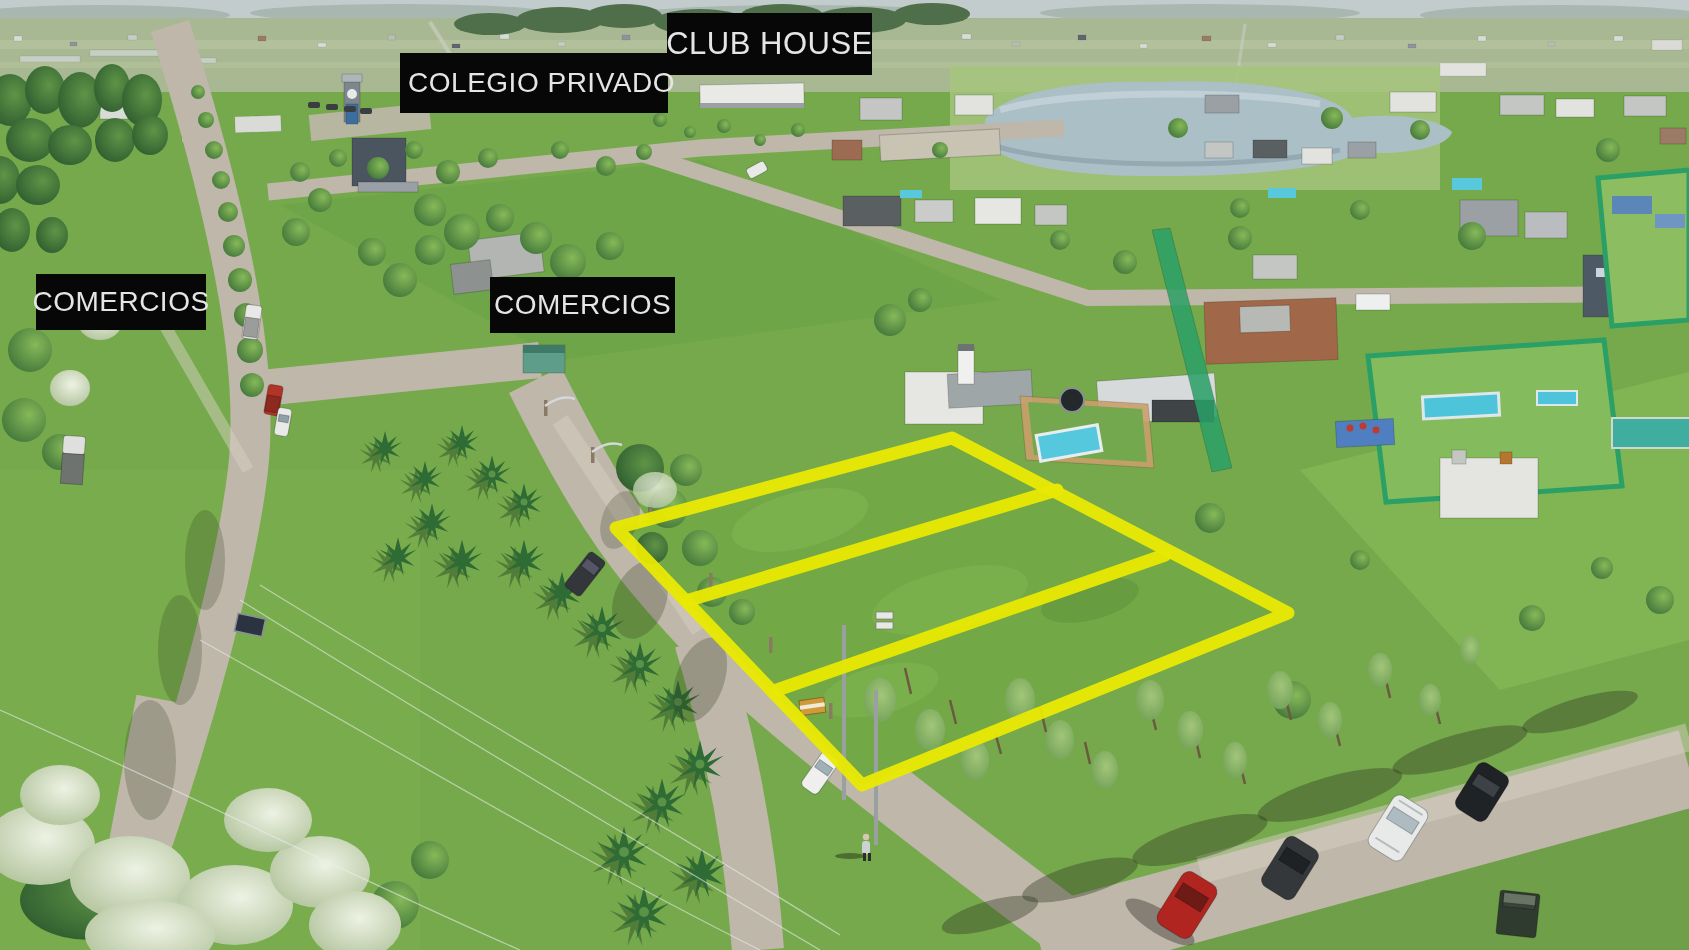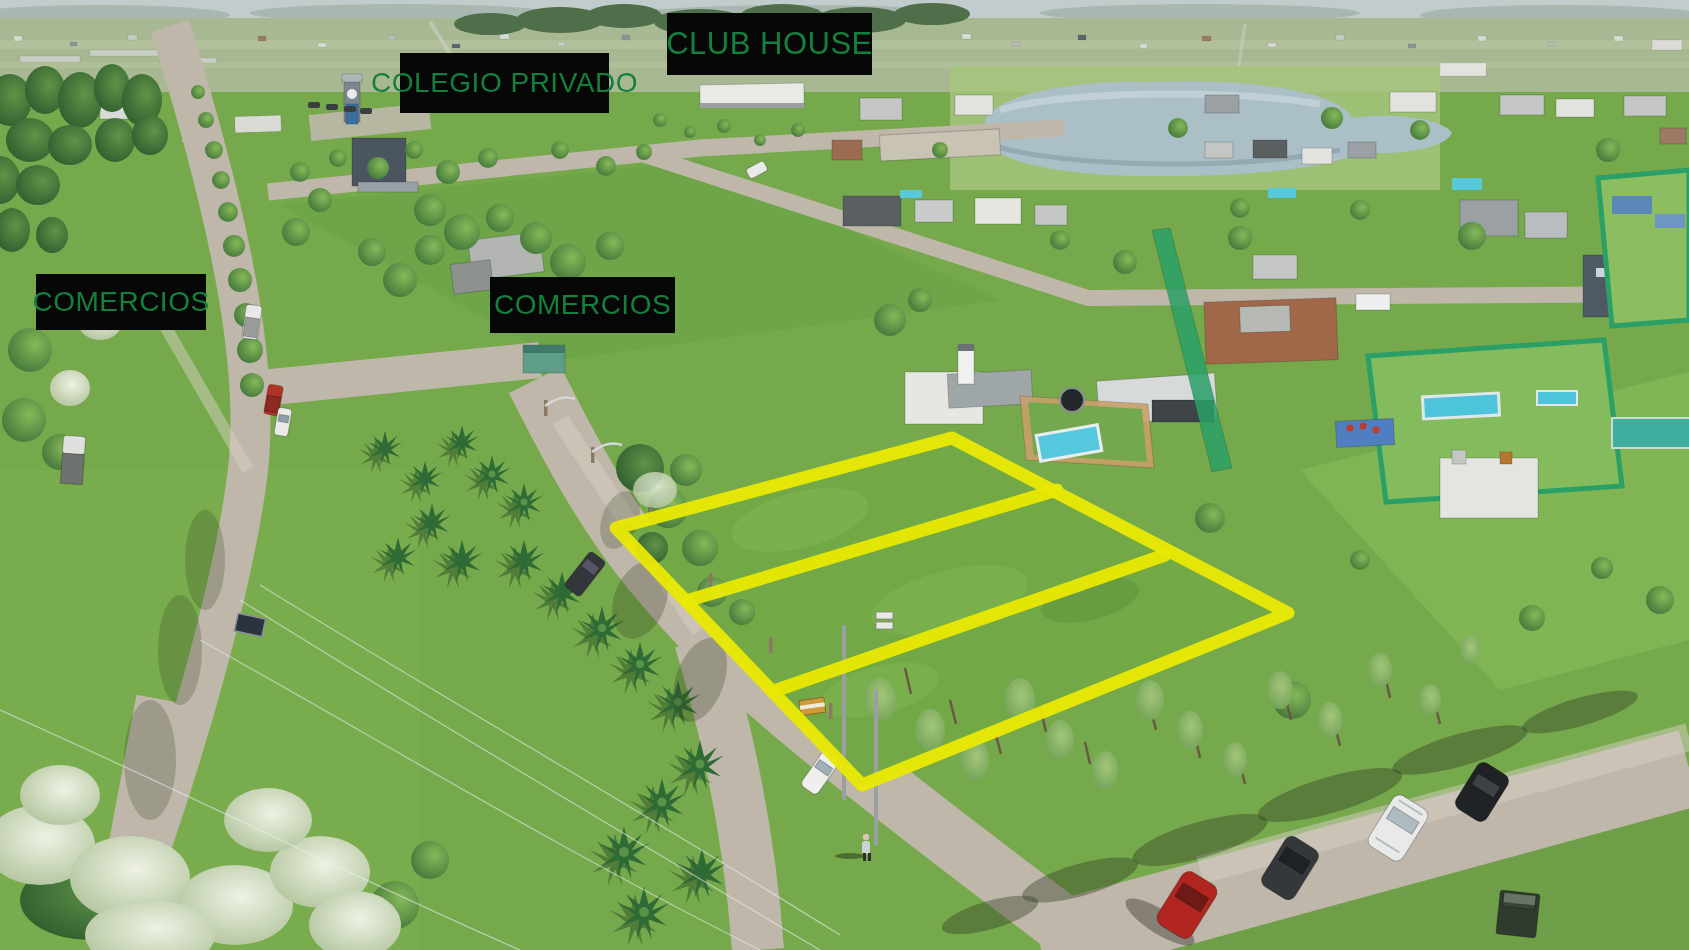--- a/index.html
+++ b/index.html
@@ -1,19 +1,19 @@
 <!DOCTYPE html>
 <html><head>
 <meta charset="utf-8">
 <style>
   html,body{margin:0;padding:0;background:#1c1c1c;}
   .stage{position:relative;width:1689px;height:950px;overflow:hidden;background:#76a94c;
          font-family:"Liberation Sans",sans-serif;}
   .stage svg{position:absolute;left:0;top:0;}
-  .label{position:absolute;background:#070707;color:#15803d;display:flex;align-items:center;
+  .label{position:absolute;background:#070707;color:#e5e5e5;display:flex;align-items:center;
          justify-content:center;white-space:nowrap;letter-spacing:.5px;font-weight:400;
          font-family:"Liberation Sans",sans-serif;z-index:30;}
   #lots-svg{z-index:20;}
   #scene-svg{z-index:1;}
 </style>
 </head>
 <body>
 
 <div class="stage">
 
@@ -528,17 +528,17 @@
   </g>
 </svg>
 
 <svg id="lots-svg" width="1689" height="950" viewBox="0 0 1689 950" xmlns="http://www.w3.org/2000/svg">
       <polygon points="616,528 952,438 1288,613 862,785" fill="none" stroke="#e9e903" stroke-width="13" stroke-linejoin="round" opacity="0.95"></polygon>
       <line x1="1057" y1="490" x2="686" y2="601" stroke="#e9e903" stroke-width="13" stroke-linecap="round" opacity="0.95"></line>
       <line x1="1165" y1="555" x2="777" y2="690" stroke="#e9e903" stroke-width="13" stroke-linecap="round" opacity="0.95"></line>
     </svg>
 
 <div class="label" style="left: 667px; top: 13px; width: 205px; height: 62px; font-size: 31px;">CLUB HOUSE</div>
-<div class="label" style="left: 400px; top: 53px; width: 209px; height: 60px; font-size: 28px;">COLEGIO PRIVADO</div>
+<div class="label" style="left: 400px; top: 53px; width: 253px; height: 60px; font-size: 28px; padding-left: 15px;">COLEGIO PRIVADO</div>
 <div class="label" style="left: 36px; top: 274px; width: 170px; height: 56px; font-size: 28px;">COMERCIOS</div>
 <div class="label" style="left: 490px; top: 277px; width: 185px; height: 56px; font-size: 28px;">COMERCIOS</div>
 
 </div>
 
 </body></html>

